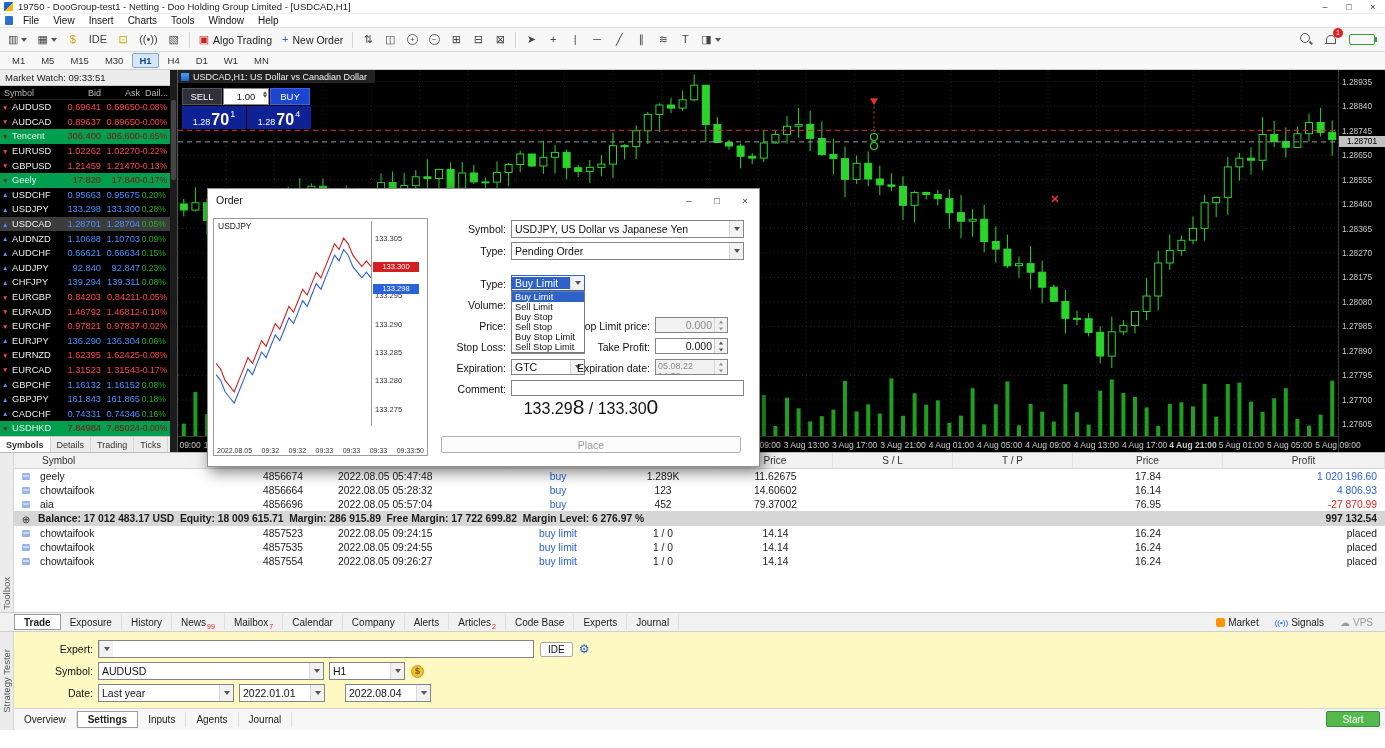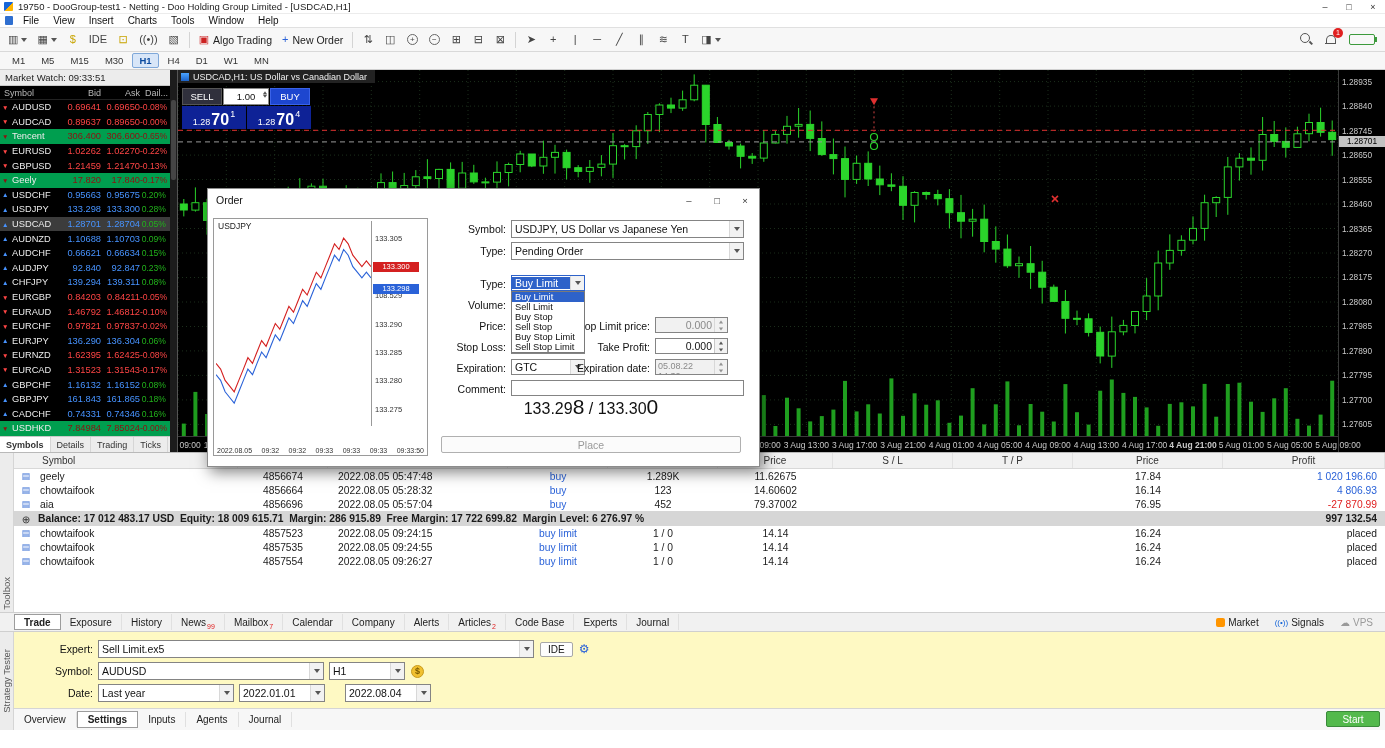--- a/index.html
+++ b/index.html
@@ -1147,21 +1147,20 @@
     </div>
   </div>
 
   <div id="tester">
     <div class="vstrip" style="height:98px;align-items:center;">
       <span class="vtext">Strategy Tester</span>
     </div>
     <div class="trow" style="top:8px;">
       <span class="tlabel">Expert:</span>
       <div class="combo t18" style="width:436px;">
-          <span class="combo-txt">Sell Limit.ex5</span>
           <span class="combo-arr">
             <i class="arr-down"></i>
           </span>
         </div>
       <span class="tbtn-ide">IDE</span>
       <span class="gear">⚙</span>
     </div>
     <div class="trow" style="top:30px;">
       <span class="tlabel">Symbol:</span>
       <div class="combo t18" style="width:226px;">
@@ -1225,21 +1224,21 @@
     <div id="mini-chart-box">
       <span id="mini-sym">USDJPY</span>
       <svg id="mini-svg" width="155" height="205">
           <polyline class="askpl" points="0.0,142.4 4.6,148.1 9.1,159.4 13.7,165.1 18.2,170.8 22.8,159.4 27.4,148.1 31.9,136.7 36.5,142.4 41.0,131.0 45.6,119.6 50.1,125.3 54.7,113.9 59.3,102.5 63.8,108.2 68.4,96.8 72.9,85.4 77.5,91.1 82.1,79.7 86.6,68.3 91.2,74.0 95.7,62.6 100.3,51.2 104.9,56.9 109.4,45.6 114.0,34.2 118.5,22.8 123.1,28.5 127.6,17.1 132.2,22.8 136.8,34.2 141.3,39.9 145.9,45.6 150.4,39.9 155.0,45.6 "></polyline>
           <polyline class="bidpl" points="0.0,153.7 4.6,159.4 9.1,170.8 13.7,176.5 18.2,182.2 22.8,170.8 27.4,159.4 31.9,148.1 36.5,153.7 41.0,142.4 45.6,131.0 50.1,136.7 54.7,125.3 59.3,113.9 63.8,119.6 68.4,108.2 72.9,96.8 77.5,102.5 82.1,91.1 86.6,79.7 91.2,85.4 95.7,74.0 100.3,62.6 104.9,68.3 109.4,56.9 114.0,45.6 118.5,34.2 123.1,39.9 127.6,28.5 132.2,34.2 136.8,45.6 141.3,51.2 145.9,56.9 150.4,51.2 155.0,56.9 "></polyline>
         </svg>
       <div class="mini-axis"></div>
       <div id="mini-ticks">
           <div class="mini-tick" style="top: 15.0833px;">133.305</div>
           <div class="mini-tick" style="top: 43.5556px;">133.300</div>
-          <div class="mini-tick" style="top: 72.0278px;">108.529</div>
+          <div class="mini-tick" style="top: 72.0278px;">133.295</div>
           <div class="mini-tick" style="top: 100.5px;">133.290</div>
           <div class="mini-tick" style="top: 128.972px;">133.285</div>
           <div class="mini-tick" style="top: 157.444px;">133.280</div>
           <div class="mini-tick" style="top: 185.917px;">133.275</div>
           <div class="mini-box ask" style="top: 42.5556px;">133.300</div>
           <div class="mini-box bid" style="top: 64.9444px;">133.298</div>
         </div>
       <div id="mini-times">
           <span>2022.08.05</span>
           <span>09:32</span>

